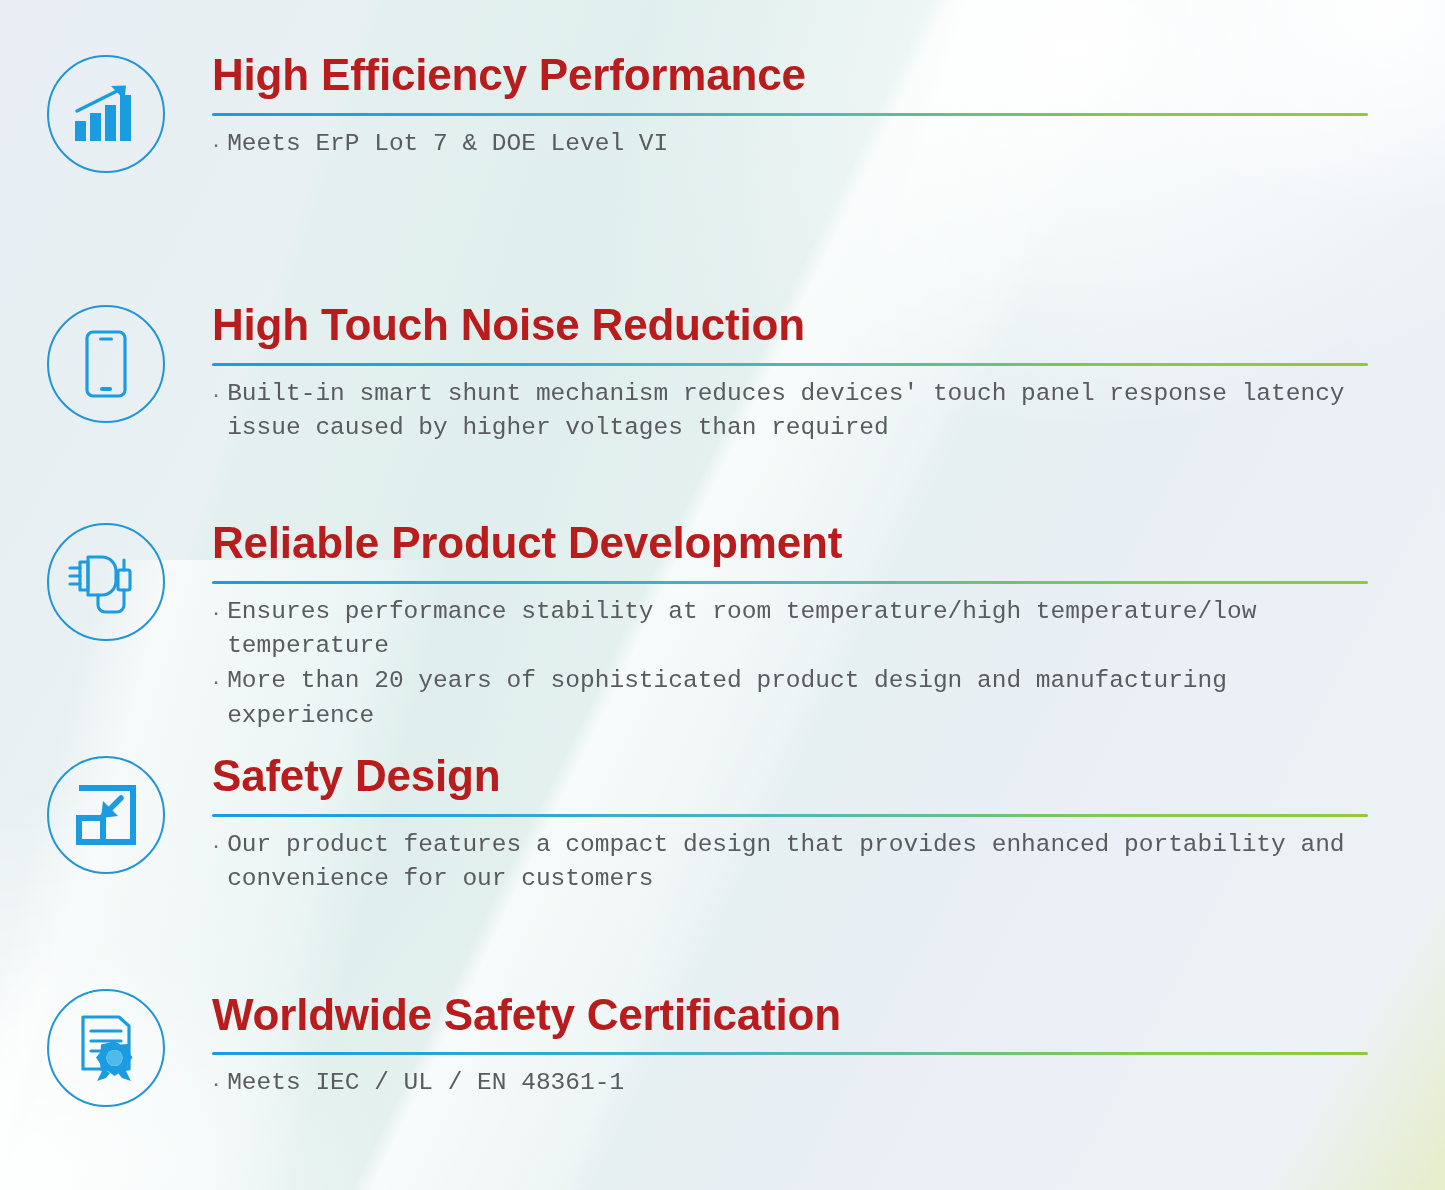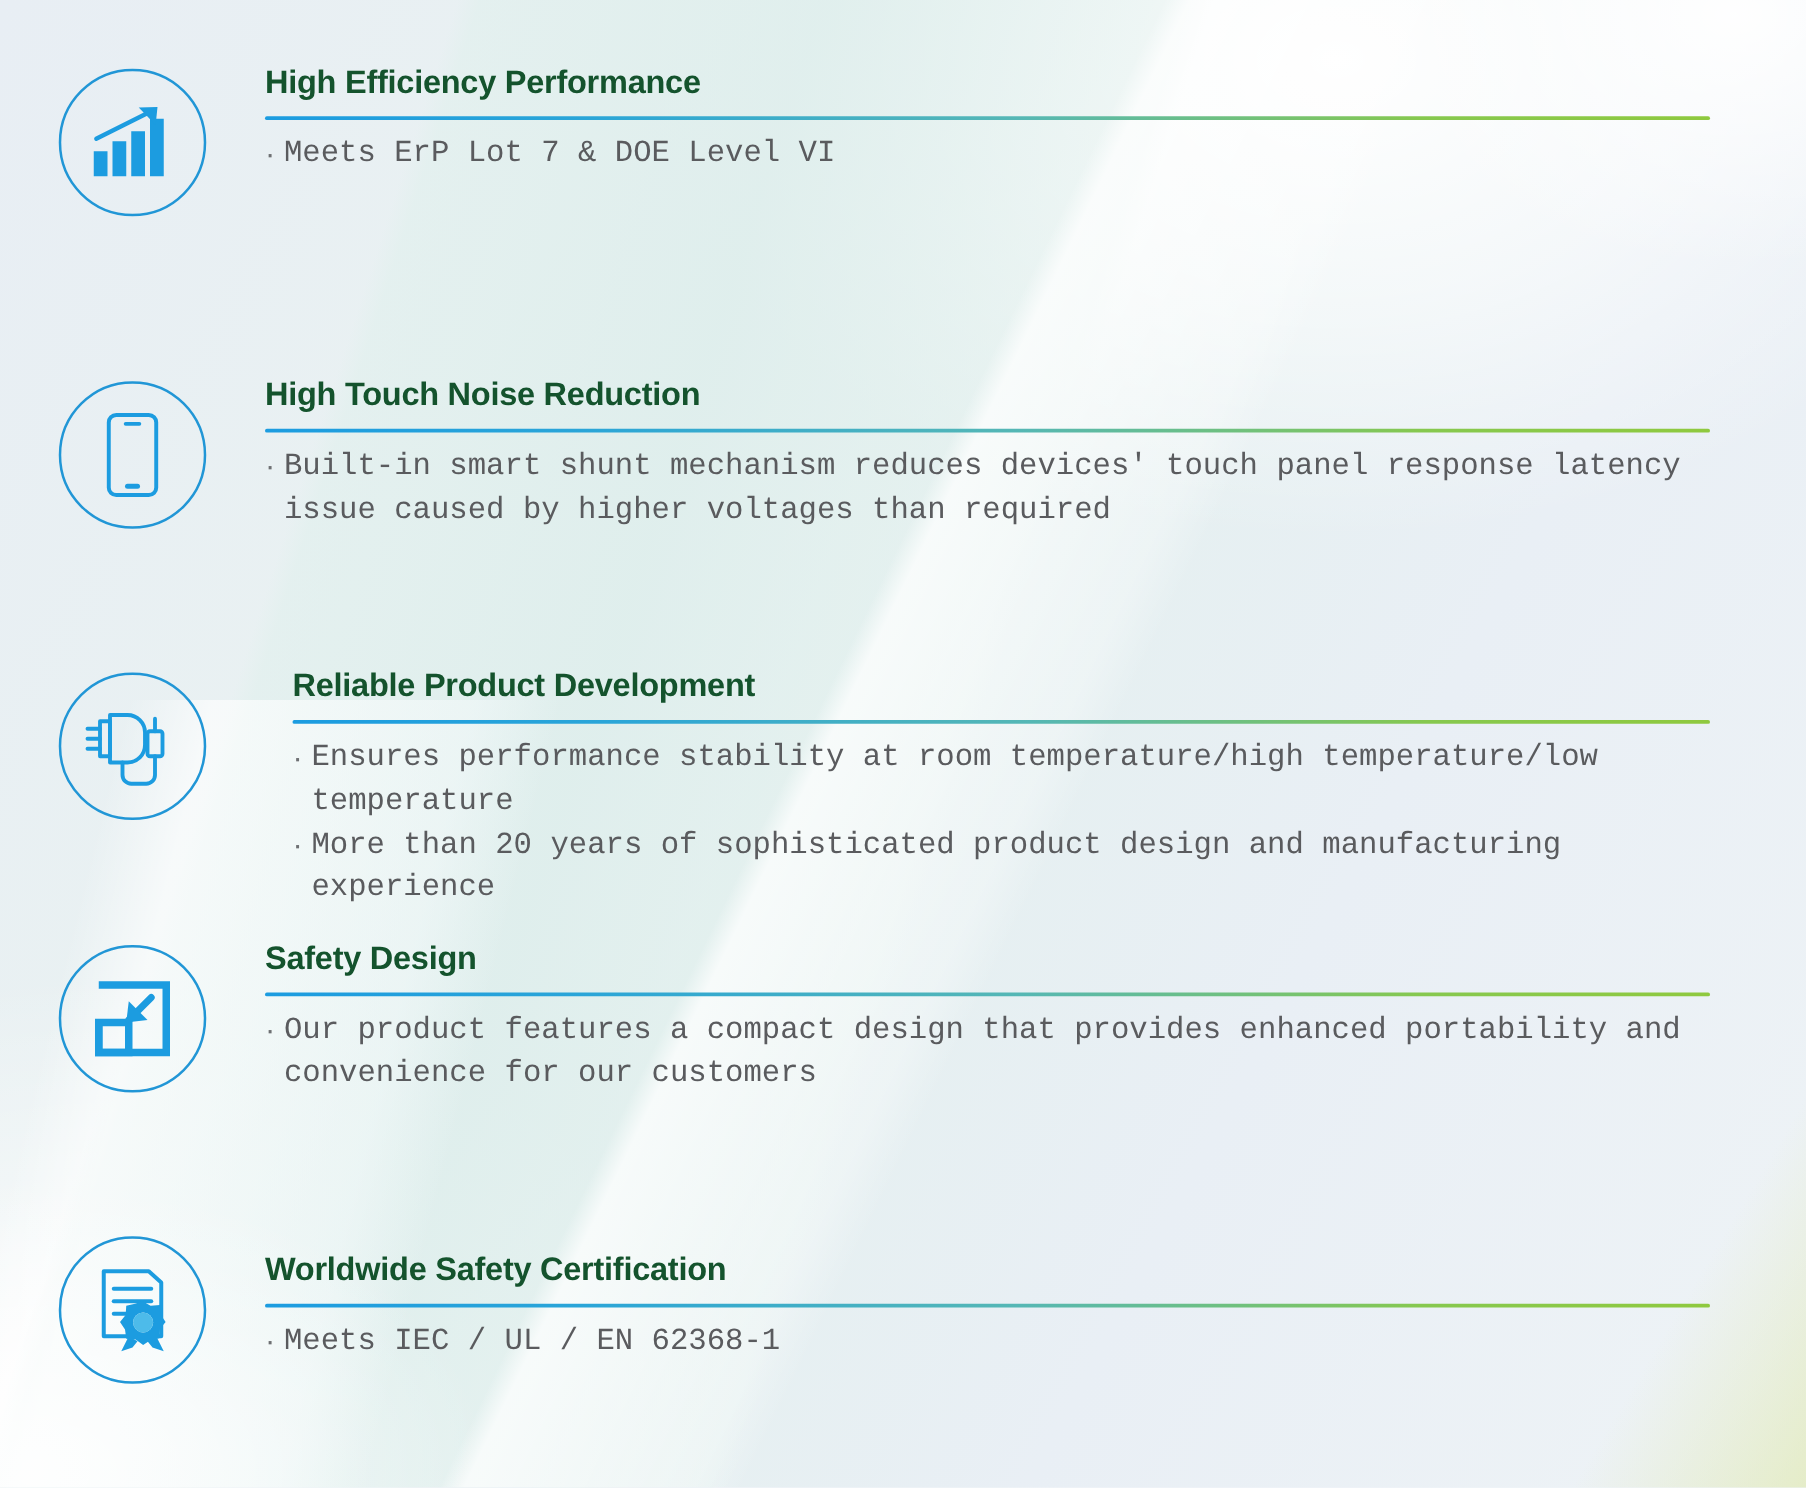--- a/index.html
+++ b/index.html
@@ -109,22 +109,22 @@
     justify-content: center;
     box-sizing: border-box;
   }
   .icon-circle svg { display: block; }
 
   .text-cell {
     flex: 1 1 auto;
     padding-right: 77px;
   }
   .feature-title {
-    color: #14532d;
-    font-size: 26px;
+    color: #b91c1c;
+    font-size: 44px;
     font-weight: bold;
     letter-spacing: -0.2px;
     line-height: 1.08;
     margin: 0;
     white-space: nowrap;
   }
   .divider {
     height: 3px;
     margin-top: 14px;
     margin-bottom: 11px;
@@ -207,21 +207,21 @@
         <div class="divider"></div>
         <ul class="bullets">
           <li class="bullet">
             <span class="bullet-dot">·</span>
             <span class="bullet-text">Built-in smart shunt mechanism reduces devices' touch panel response latency issue caused by higher voltages than required</span>
           </li>
         </ul>
       </div>
     </div>
 
-    <div class="feature-row" style="top:534px;gap:22px;">
+    <div class="feature-row" style="top:519px;">
       <div class="icon-cell">
         <div class="icon-circle">
           <svg width="76" height="70" viewBox="0 0 76 70" fill="none" stroke="#1C9CE0" stroke-width="3.1" stroke-linecap="round" stroke-linejoin="round">
             <path d="M20 10 h14 a14 14 0 0 1 14 14 v10 a14 14 0 0 1 -14 14 h-14 z" fill="none"></path>
             <rect x="12" y="15" width="8" height="28" fill="none"></rect>
             <path d="M12 21 H2"></path>
             <path d="M12 29 H2"></path>
             <path d="M12 37 H2"></path>
             <path d="M30 48 v10 a7 7 0 0 0 7 7 h12 a7 7 0 0 0 7 -7 v-15" fill="none"></path>
             <rect x="50" y="23" width="12" height="20" rx="2" fill="none"></rect>
@@ -283,20 +283,20 @@
             <circle cx="41.5" cy="45" r="8" fill="#4DBBEA"></circle>
           </svg>
         </div>
       </div>
       <div class="text-cell">
         <div class="feature-title">Worldwide Safety Certification</div>
         <div class="divider"></div>
         <ul class="bullets">
           <li class="bullet">
             <span class="bullet-dot">·</span>
-            <span class="bullet-text">Meets IEC / UL / EN 62368-1</span>
+            <span class="bullet-text">Meets IEC / UL / EN 48361-1</span>
           </li>
         </ul>
       </div>
     </div>
 
   </div>
 </div>
 
 </body></html>

